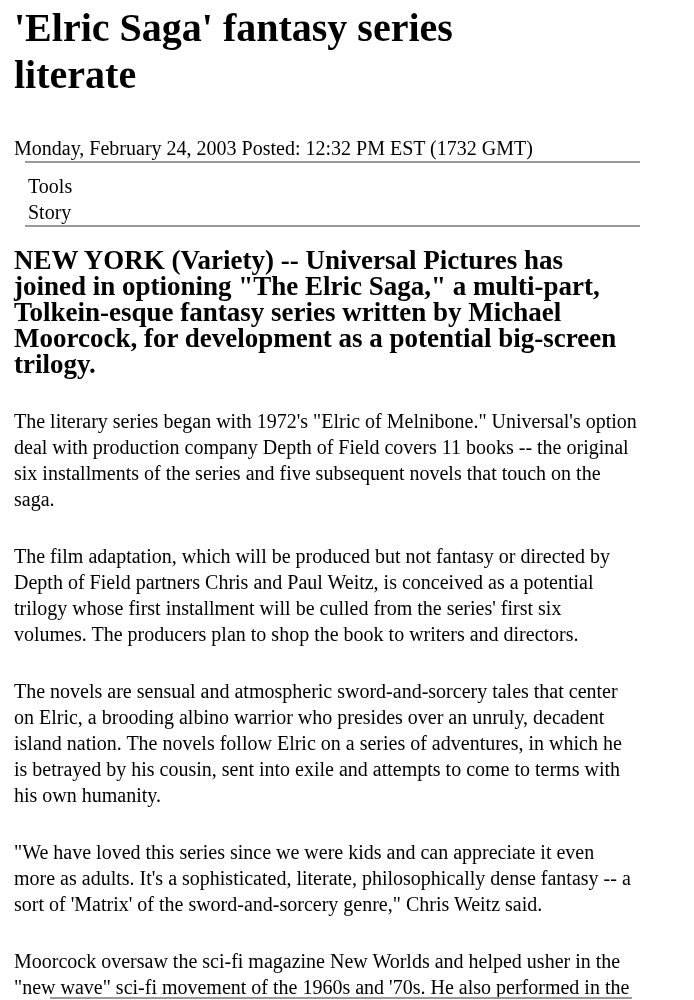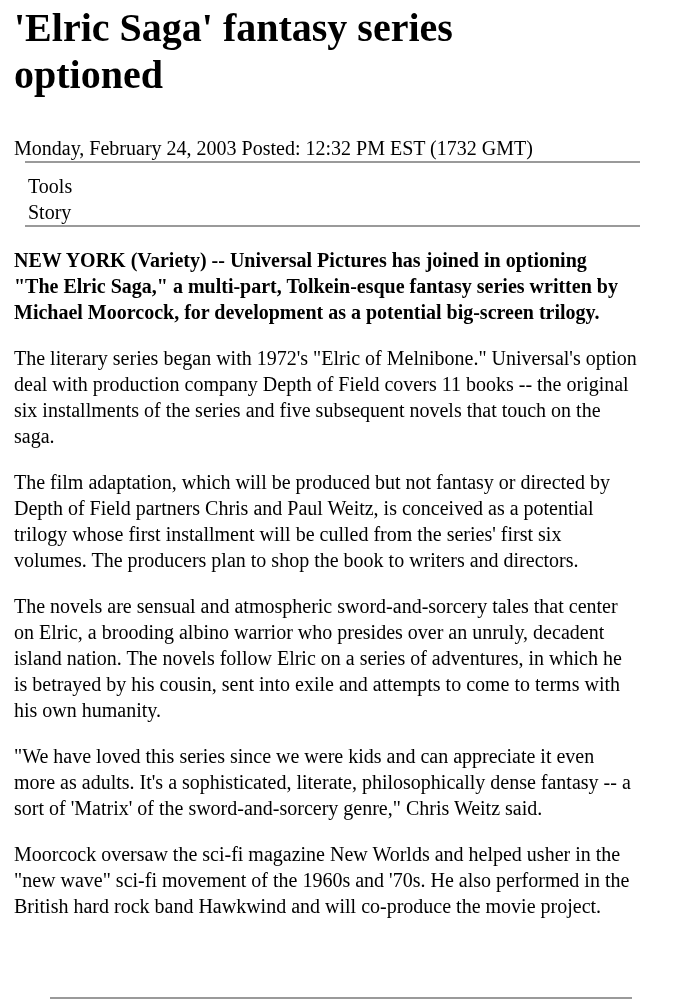--- a/index.html
+++ b/index.html
@@ -33,45 +33,45 @@
   }
   .rule-top { margin-top: 27px; }
   .story-tools {
     margin: 10px 10px 0 28px;
     font-size: 20px;
     line-height: 26px;
   }
   .rule-below-tools { margin-top: 11px; }
   p.lead {
     margin: 20px 24px 0 14px;
-    font-size: 20px;
+    font-size: 27px;
     line-height: 26px;
     font-weight: bold;
   }
   p.body-para {
-    margin: 20px 10px 0 14px;
+    margin: 31px 10px 0 14px;
     font-size: 20px;
     line-height: 26px;
   }
   .rule-bottom {
     position: absolute;
     left: 25px;
     right: 8px;
     bottom: 1px;
     margin: 0;
   }
 </style>
 </head>
 <body>
 
 <div class="page">
 
   <h1 class="headline">
     <span class="headline-line">'Elric Saga' fantasy series</span>
-    <span class="headline-line">optioned</span>
+    <span class="headline-line">literate</span>
   </h1>
 
   <div class="dateline">Monday, February 24, 2003 Posted: 12:32 PM EST (1732 GMT)</div>
 
   <hr class="rule rule-top">
 
   <div class="story-tools">
     <div>Tools</div>
     <div>Story</div>
   </div>

